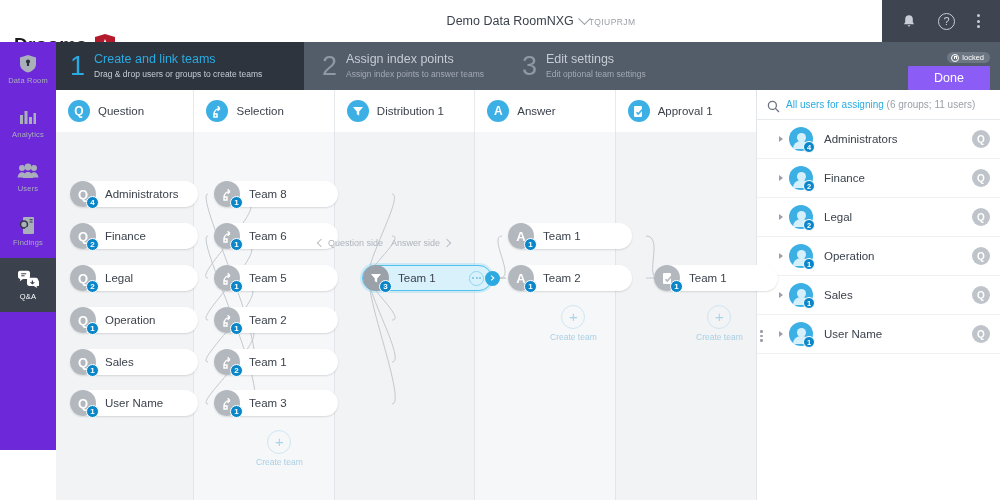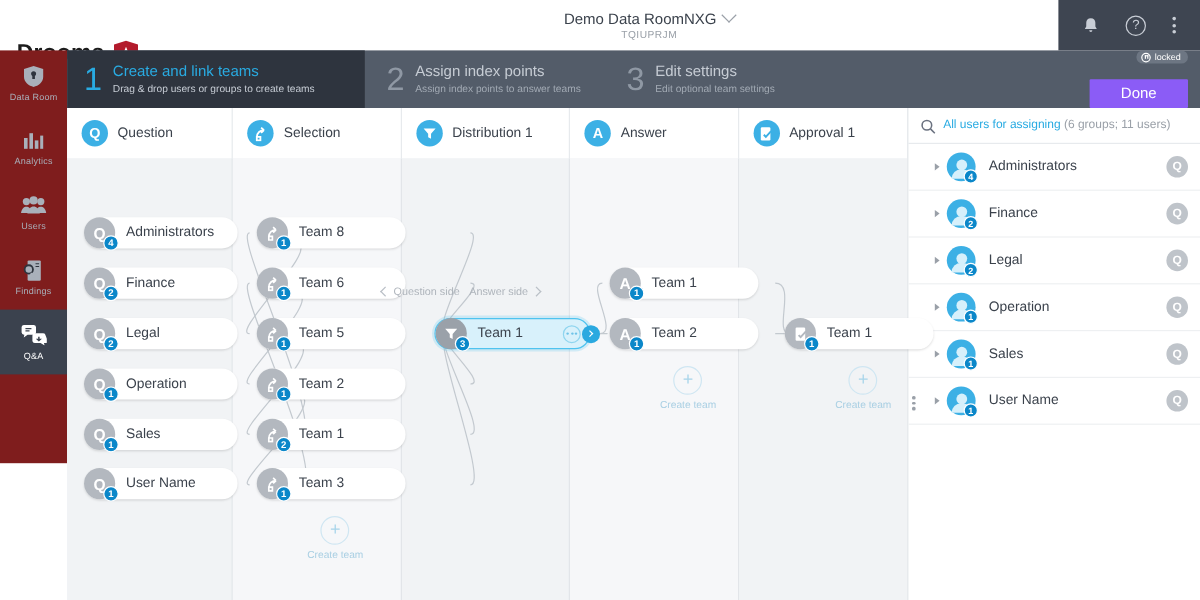--- a/index.html
+++ b/index.html
@@ -15,21 +15,21 @@
     position: absolute; left: 0; top: 0; width: 1000px; height: 42px;
     background: #ffffff; display: flex; align-items: center;
   }
   .brand {
     display: flex; align-items: center; gap: 7px;
     padding-left: 14px; width: 200px; margin-top: 48px;
   }
   .brand-text { font-size: 19px; font-weight: bold; color: #1c1c1c; letter-spacing: .2px; }
   .brand-mark { width: 22px; height: 24px; position: relative; }
   .topbar-center {
-    flex: 1; display: flex; flex-direction: column; align-items: center; justify-content: center;
+    flex: 1; display: flex; flex-direction: row; align-items: center; justify-content: center;
   }
   .room-row { display: flex; align-items: center; gap: 6px; }
   .room-title { font-size: 12.5px; color: #3b424c; }
   .room-sub { font-size: 8.5px; color: #9aa0a8; letter-spacing: .4px; margin-top: 1px; }
   .chev-down {
     width: 9px; height: 9px; border-right: 1.4px solid #9aa0a8; border-bottom: 1.4px solid #9aa0a8;
     transform: rotate(45deg) translate(-2px,-2px);
   }
   .topbar-user {
     display: flex; align-items: center; gap: 8px; width: 215px; justify-content: flex-start;
@@ -51,22 +51,22 @@
   .icon-btn { color: #c9ced6; display: flex; align-items: center; justify-content: center; cursor: pointer; }
   .qmark {
     width: 17px; height: 17px; border-radius: 50%; border: 1.4px solid #c9ced6;
     font-size: 11px; line-height: 14px; text-align: center; color: #c9ced6;
   }
   .kebab { display: flex; flex-direction: column; gap: 2.5px; }
   .kebab i { width: 3px; height: 3px; border-radius: 50%; background: #c9ced6; display: block; }
 
   
   .rail {
-    position: absolute; left: 0; top: 42px; width: 56px; height: 344px;
-    background: #7f1d1d;
+    position: absolute; left: 0; top: 42px; width: 56px; height: 408px;
+    background: #6d28d9;
     text-align: center;
   }
   .rail-item {
     width: 56px; height: 54px; display: flex; flex-direction: column;
     align-items: center; justify-content: center; gap: 3px; cursor: pointer;
   }
   .rail-item.active { background: #3b424e; }
   .rail-label { font-size: 7.5px; color: #a9b0ba; letter-spacing: .2px; }
   .rail-item.active .rail-label { color: #ffffff; }
   .rail-ico { width: 22px; height: 20px; display: flex; align-items: center; justify-content: center; }
@@ -83,21 +83,21 @@
   .step.active { background: #2e343e; width: 248px; }
   .step-num { font-size: 27px; font-weight: 300; color: #8f98a4; line-height: 1; }
   .step.active .step-num { color: #29abe2; }
   .step-title { font-size: 12.5px; color: #c6ccd4; line-height: 1.15; }
   .step.active .step-title { color: #29abe2; }
   .step-sub { font-size: 8.5px; color: #a2aab4; line-height: 1.3; margin-top: 2px; }
   .step.active .step-sub { color: #c6ccd4; }
   .step-texts { display: flex; flex-direction: column; }
   .stepbar-right {
     margin-left: auto; display: flex; flex-direction: column; align-items: flex-end;
-    justify-content: space-between; padding-right: 10px; gap: 3px;
+    justify-content: flex-end; padding-right: 10px; gap: 3px;
   }
   .locked-badge {
     display: flex; align-items: center; gap: 3px; background: #6d7683;
     border-radius: 8px; padding: 1px 6px 1px 4px;
   }
   .locked-badge span { font-size: 7.5px; color: #ffffff; }
   .lock-ico {
     width: 8px; height: 8px; border-radius: 50%; border: 1px solid #ffffff;
     display: flex; align-items: center; justify-content: center;
   }

